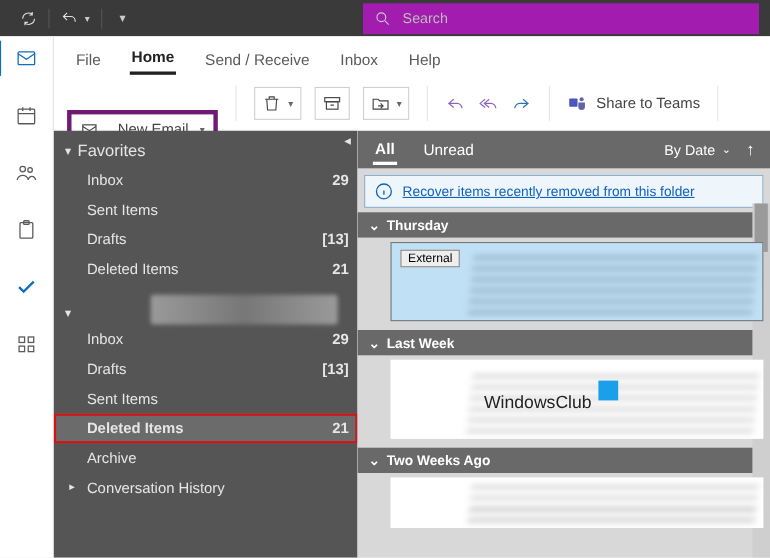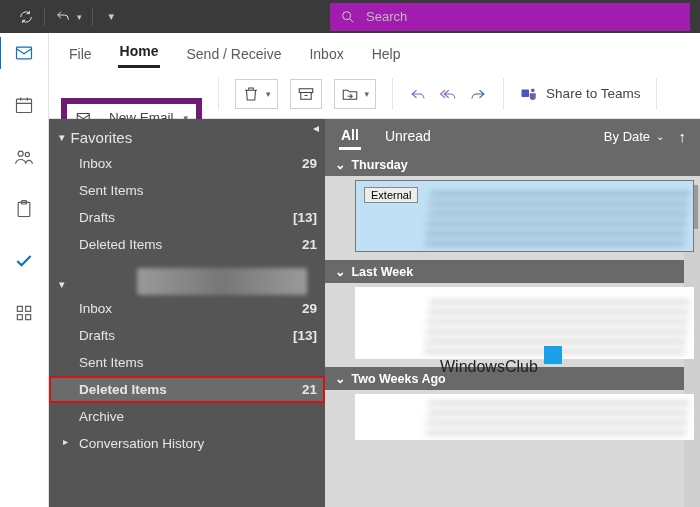--- a/index.html
+++ b/index.html
@@ -27,21 +27,21 @@
 .tabs { height: 36px; background:#fff; display:flex; align-items:flex-end; padding-left: 18px; gap: 24px; color:#5a5a5a; font-size:14px; border-bottom:1px solid #fff; }
 .tabs .tab { padding: 6px 2px; cursor:pointer; }
 .tabs .tab.active { color:#222; border-bottom: 3px solid #222; font-weight:700; }
 
 
 .ribbon { height: 50px; background:#fff; border-bottom:1px solid #e1e1e1; display:flex; align-items:center; padding: 0 12px; gap: 12px; color:#444; font-size:13.5px; }
 .ribbon .grp { display:flex; align-items:center; gap:8px; }
 .rsep { width:1px; height:32px; background:#e6e6e6; margin:0 4px; }
 .ribbon svg { width:18px; height:18px; stroke:#444; fill:none; stroke-width:1.4;}
 .ribbon .dd { font-size:9px; color:#666; margin-left:2px; }
-.newmail { border:6px solid #701a75; padding:4px 8px; display:flex; align-items:center; gap:6px;margin-top:48px; }
+.newmail { border:4px solid #701a75; padding:4px 8px; display:flex; align-items:center; gap:6px;margin-top:48px; }
 .newmail .plus { stroke:#1a8a1a; }
 .iconbtn { border:1px solid #d0d0d0; padding:5px 6px; display:flex; align-items:center; gap:4px; }
 .purple svg { stroke:#8a63c9; }
 .teams svg { stroke:#4b53bc; fill:#6264a7; }
 
 
 .content { flex:1; display:flex; min-height:0; }
 .folders { width:276px; background:#555555; color:#e6e6e6; font-size:13.5px; position:relative; overflow:hidden; }
 .folders .collapse { position:absolute; top:2px; right:6px; color:#e6e6e6; font-size:12px;}
 .fhdr { display:flex; align-items:center; padding: 10px 14px 4px 10px; font-size:15px; }
@@ -275,20 +275,27 @@
         <div class="filterbar">
           <div class="f active">All</div>
           <div class="f">Unread</div>
           <div class="spacer"></div>
           <div class="sort">
               <span>By Date</span>
               <span style="font-size:10px">⌄</span>
             </div>
           <div style="margin-left:14px;font-size:15px">↑</div>
         </div>
+        <div class="notice">
+          <svg viewBox="0 0 24 24">
+              <circle cx="12" cy="12" r="9"></circle>
+              <path d="M12 8v0M12 11v5"></path>
+            </svg>
+          <span class="linkish">Recover items recently removed from this folder</span>
+        </div>
         <div class="scrollbar">
             <div class="thumb"></div>
           </div>
 
         <div class="grouphdr">
             <span>⌄</span>
             <span>Thursday</span>
           </div>
         <div class="card sel">
           <span class="ext">External</span>

